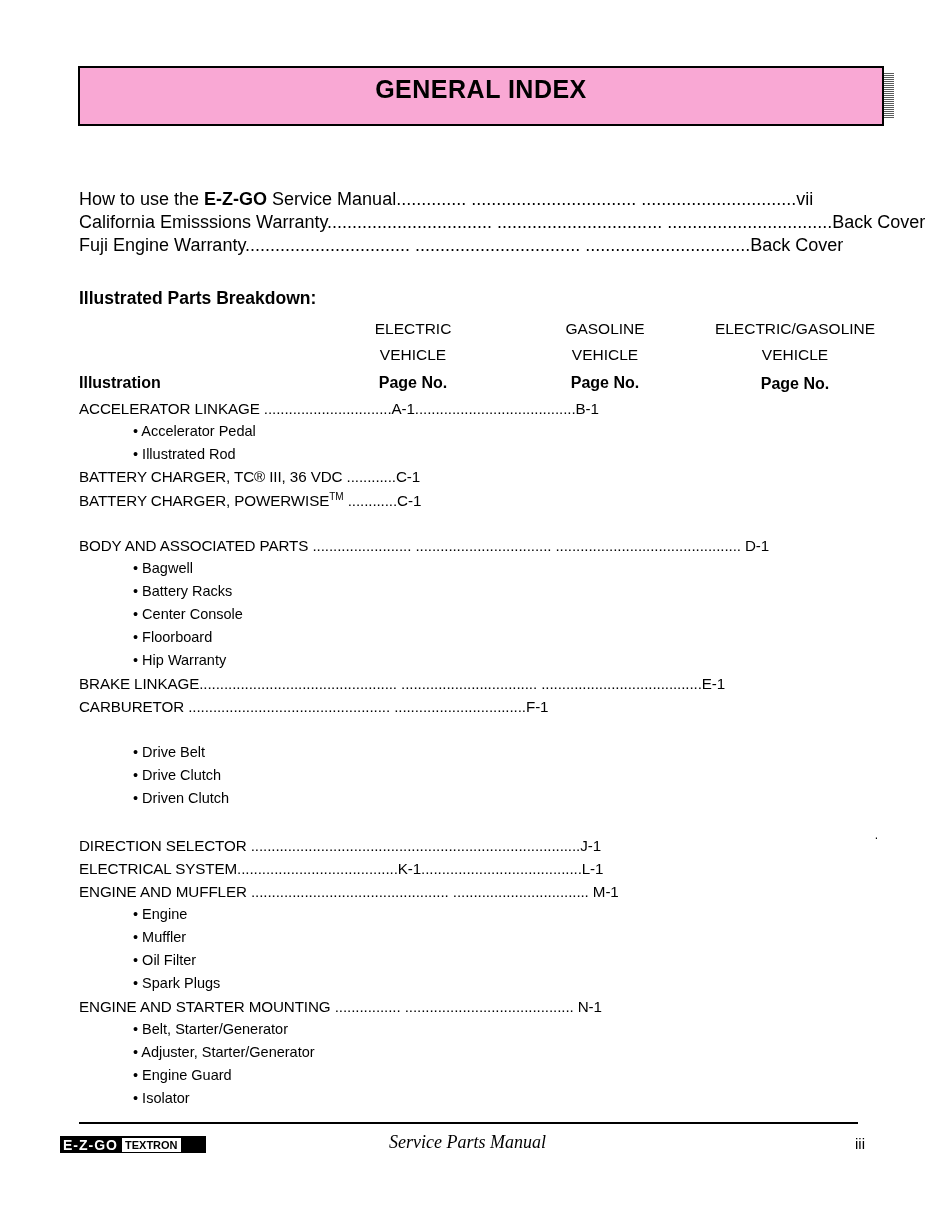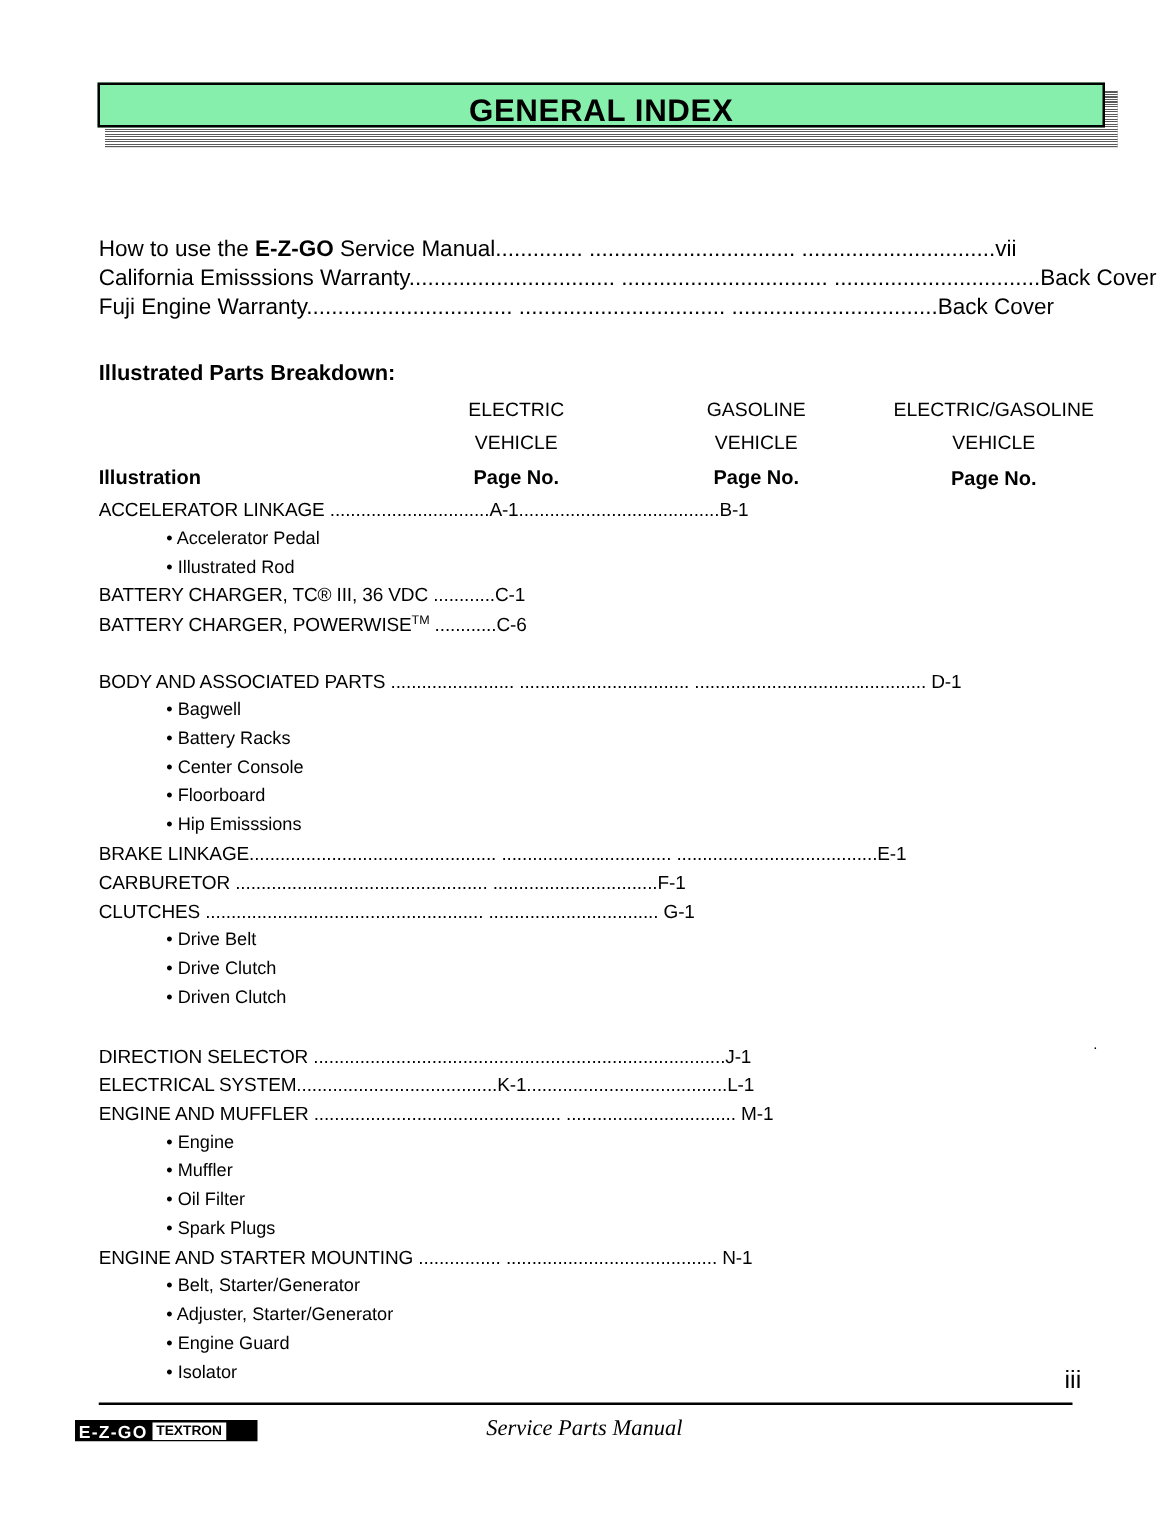--- a/index.html
+++ b/index.html
@@ -39,23 +39,23 @@
     height: 46px;
     background: #7a7a7a;
     background-image: repeating-linear-gradient(
         0deg, #5a5a5a 0px, #5a5a5a 1px, #ffffff 1px, #ffffff 2px);
   }
   .title-box {
     position: absolute;
     left: 0;
     top: 0;
     width: 806px;
-    height: 36px;
+    height: 60px;
     border: 2px solid #000;
-    background: #86efac;
+    background: #f9a8d4;
     box-sizing: border-box;
   }
   .title-text {
     position: absolute;
     width: 100%;
     text-align: center;
     top: 7px;
     font-size: 25px;
     font-weight: bold;
     letter-spacing: 0.5px;
@@ -180,22 +180,22 @@
     top: 1132px;
     width: 935px;
     text-align: center;
     font-family: "Liberation Serif", serif;
     font-style: italic;
     font-size: 18px;
   }
   .footer-page {
     position: absolute;
     right: 70px;
-    top: 1093px;
-    font-size: 20px;
+    top: 1135px;
+    font-size: 15px;
   }
   .spec {
     position: absolute;
     right: 57px;
     top: 828px;
     font-size: 12px;
     color: #000;
   }
 </style>
 </head>
@@ -235,32 +235,31 @@
   <div class="col-head" style="left:700px; top:346px; width:190px;">VEHICLE</div>
   <div class="col-head bold" style="left:700px; top:375px; width:190px; font-size:16px;">Page No.</div>
 
   <div class="illus-label">Illustration</div>
 
   <div class="entry" style="top:400px">ACCELERATOR LINKAGE ...............................A-1.......................................B-1</div>
   <div class="bullet" style="top:423px">• Accelerator Pedal</div>
   <div class="bullet" style="top:446px">• Illustrated Rod</div>
   <div class="entry" style="top:468px">BATTERY CHARGER, TC® III, 36 VDC ............C-1</div>
 
-  <div class="entry" style="top:491px"><span>BATTERY CHARGER, POWERWISE</span><span class="sup">TM</span><span> ............C-6</span></div>
+  <div class="entry" style="top:491px"><span>BATTERY CHARGER, POWERWISE</span><span class="sup">TM</span><span> ............C-1</span></div>
 
 
   <div class="entry" style="top:537px">BODY AND ASSOCIATED PARTS ........................ ................................. ............................................. D-1</div>
   <div class="bullet" style="top:560px">• Bagwell</div>
   <div class="bullet" style="top:583px">• Battery Racks</div>
   <div class="bullet" style="top:606px">• Center Console</div>
   <div class="bullet" style="top:629px">• Floorboard</div>
-  <div class="bullet" style="top:652px">• Hip Emisssions</div>
+  <div class="bullet" style="top:652px">• Hip Warranty</div>
   <div class="entry" style="top:675px">BRAKE LINKAGE................................................ ................................. .......................................E-1</div>
   <div class="entry" style="top:698px">CARBURETOR ................................................. ................................F-1</div>
-  <div class="entry" style="top:721px">CLUTCHES ...................................................... ................................. G-1</div>
   <div class="bullet" style="top:744px">• Drive Belt</div>
   <div class="bullet" style="top:767px">• Drive Clutch</div>
   <div class="bullet" style="top:790px">• Driven Clutch</div>
   <div class="entry" style="top:837px">DIRECTION SELECTOR ................................................................................J-1</div>
   <div class="entry" style="top:860px">ELECTRICAL SYSTEM.......................................K-1.......................................L-1</div>
   <div class="entry" style="top:883px">ENGINE AND MUFFLER ................................................ ................................. M-1</div>
   <div class="bullet" style="top:906px">• Engine</div>
   <div class="bullet" style="top:929px">• Muffler</div>
   <div class="bullet" style="top:952px">• Oil Filter</div>
   <div class="bullet" style="top:975px">• Spark Plugs</div>

